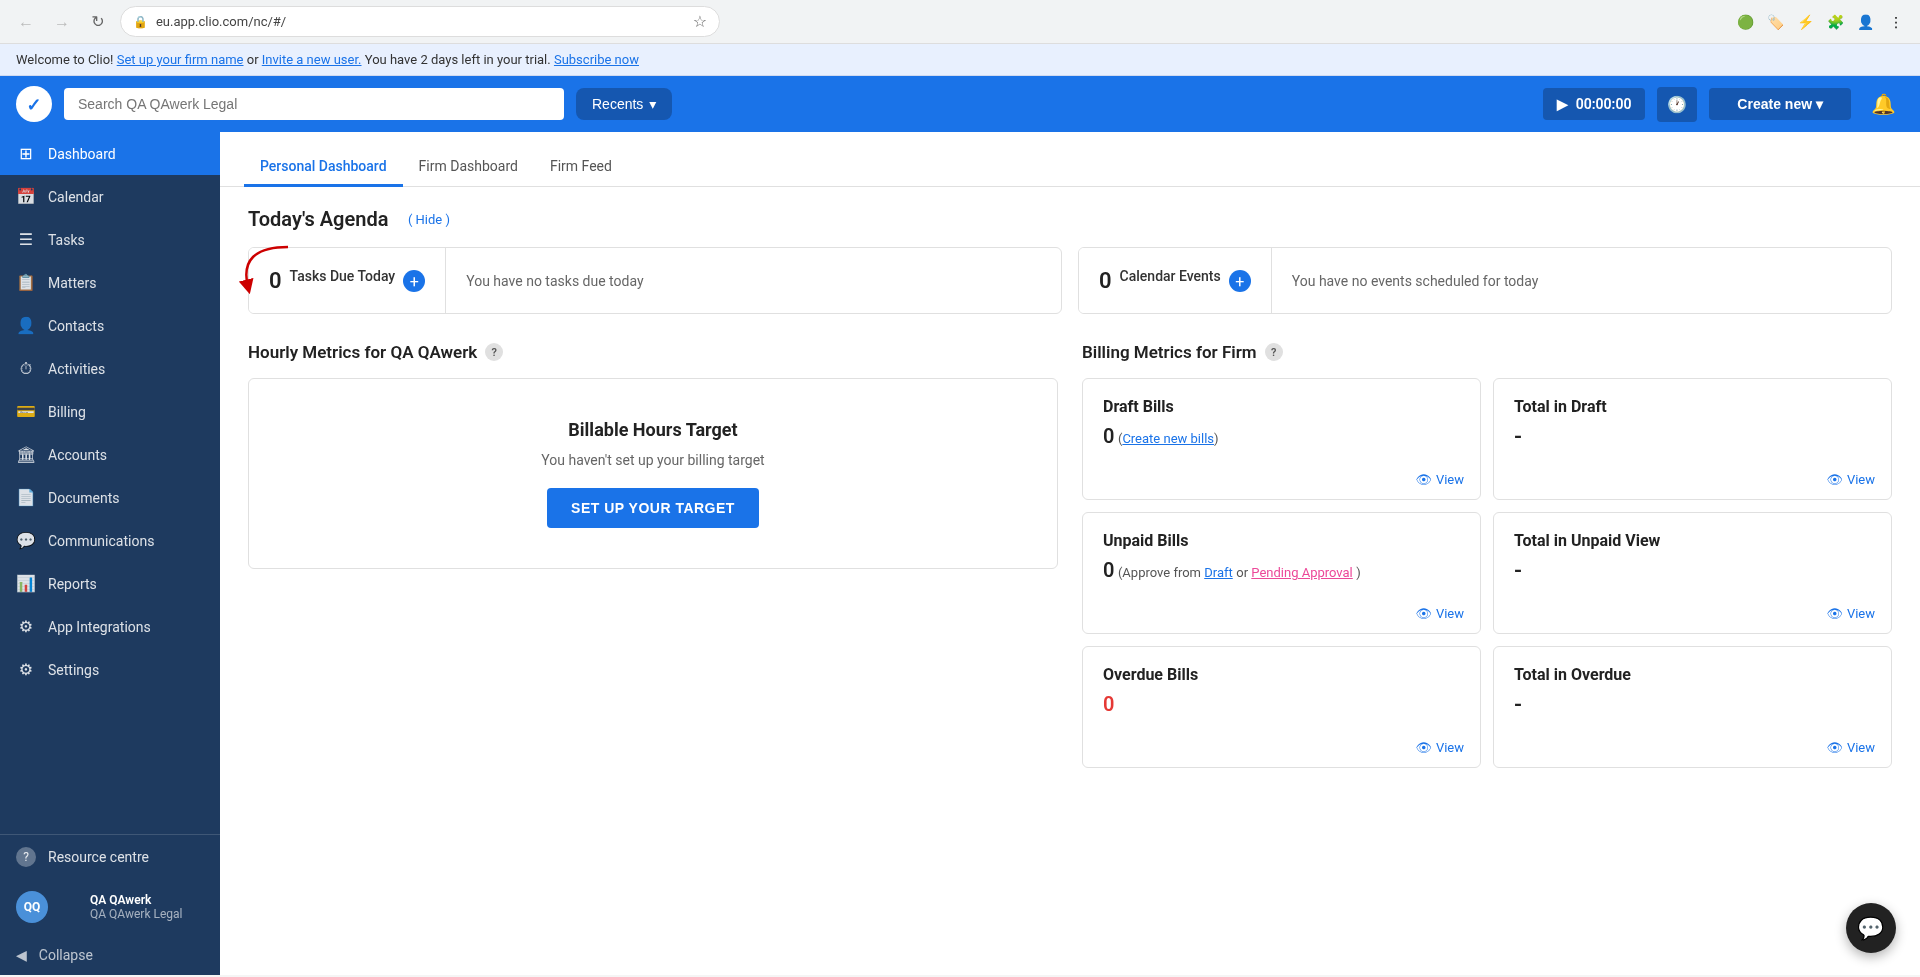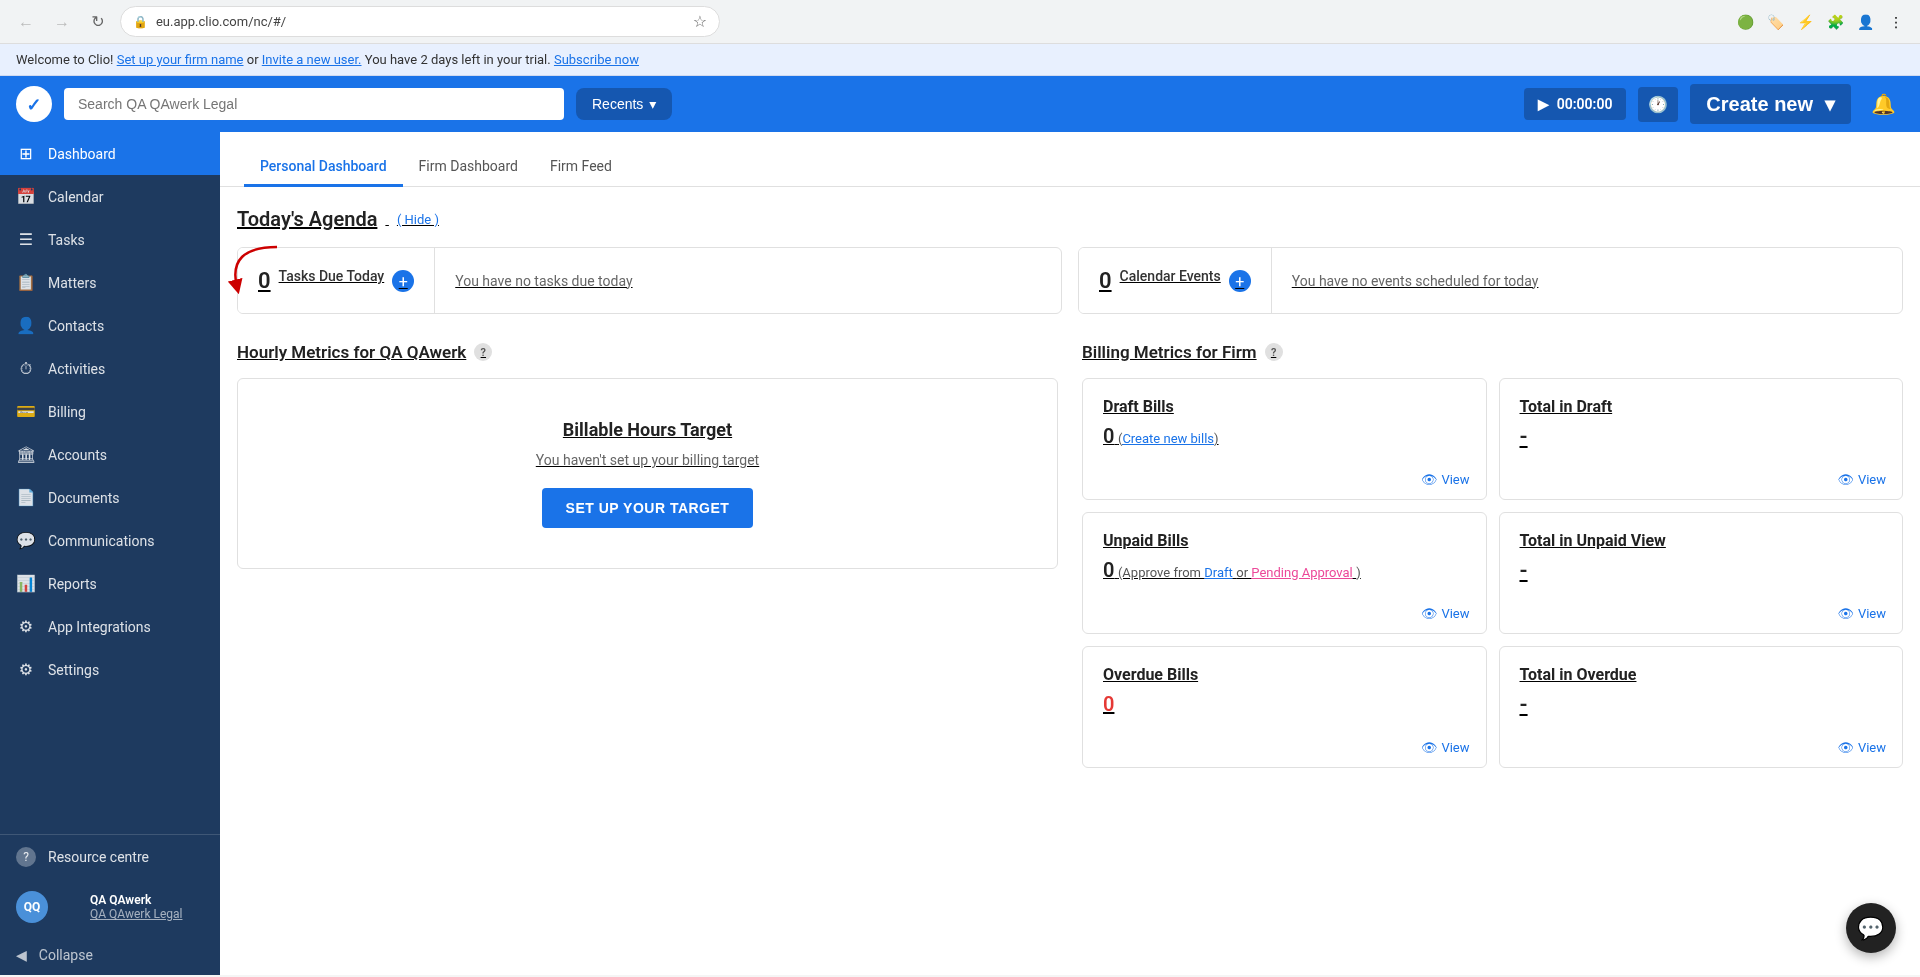--- a/index.html
+++ b/index.html
@@ -117,25 +117,25 @@
       border-radius: 4px;
       padding: 8px 10px;
       cursor: pointer;
       font-size: 16px;
     }
     .create-new-btn {
       background: #1557b0;
       color: white;
       border: none;
       border-radius: 4px;
-      padding: 8px 16px;
-      font-size: 20px;
+      padding: 8px 28px;
+      font-size: 14px;
       font-weight: 600;
       cursor: pointer;
-      display: flex; align-items: center; gap: 12px;
+      display: flex; align-items: center; gap: 4px;
     }
     .bell-btn {
       background: none;
       color: white;
       border: none;
       cursor: pointer;
       font-size: 20px;
       padding: 4px 8px;
     }
 
@@ -184,21 +184,21 @@
       background: #4a90d9;
       border-radius: 50%;
       display: flex; align-items: center; justify-content: center;
       font-size: 12px;
       font-weight: bold;
       color: white;
       flex-shrink: 0;
     }
     .user-info { font-size: 12px; margin-left: 32px; }
     .user-name { font-weight: 600; color: white; }
-    .user-firm { color: rgba(255,255,255,0.6); text-decoration: underline; }
+    .user-firm { color: rgba(255,255,255,0.6); }
     .collapse-btn {
       display: flex;
       align-items: center;
       gap: 12px;
       padding: 12px 16px;
       cursor: pointer;
       color: rgba(255,255,255,0.7);
       font-size: 14px;
     }
 
@@ -225,22 +225,21 @@
       margin-bottom: -1px;
     }
     .tab-item.active {
       color: #1a73e8;
       border-bottom-color: #1a73e8;
       font-weight: 500;
     }
 
     
     .dashboard-content {
-      padding: 20px 17px;
-      text-decoration: underline;
+      padding: 20px 28px;
     }
 
     
     .section-title {
       font-size: 20px;
       font-weight: 600;
       color: #222;
       margin-bottom: 16px;
       display: flex;
       align-items: center;

